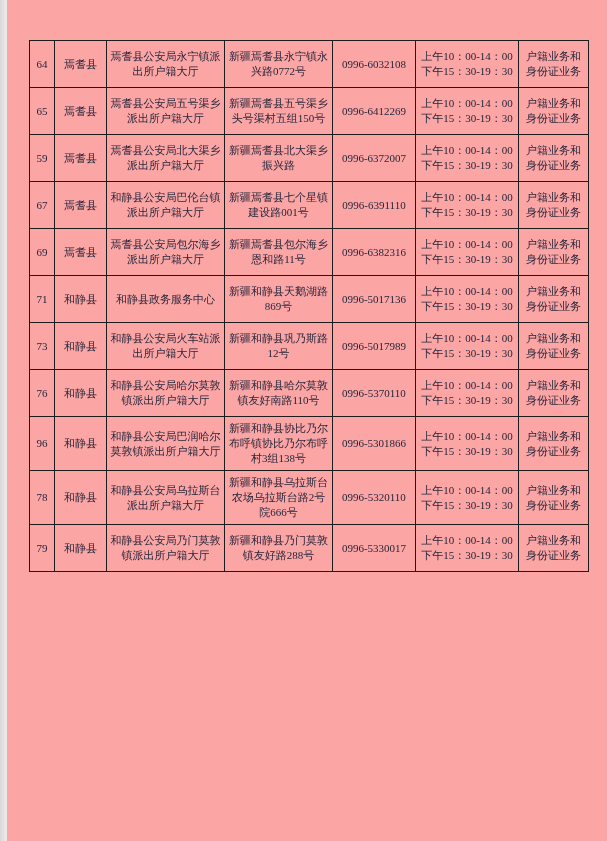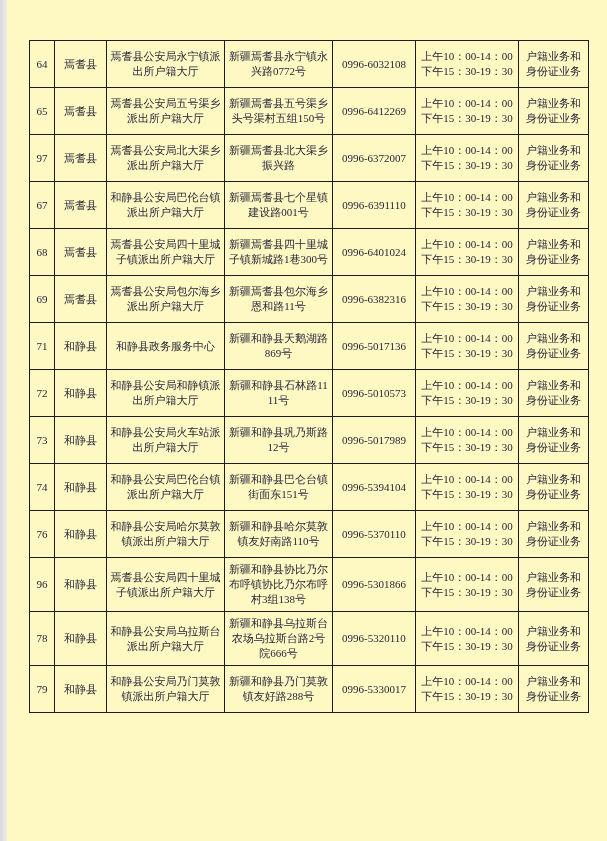--- a/index.html
+++ b/index.html
@@ -4,21 +4,21 @@
 <style>
   html, body {
     margin: 0;
     padding: 0;
     background: #ffffff;
   }
   .page {
     position: relative;
     width: 607px;
     height: 841px;
-    background: #fef9c3;
+    background: #fca5a5;
     overflow: hidden;
     font-family: "Liberation Serif", "DejaVu Serif", serif;
     color: #26263a;
   }
   .scan-edge {
     position: absolute;
     left: 0;
     top: 0;
     width: 7px;
     height: 841px;
@@ -82,21 +82,21 @@
     <td class="col-office">焉耆县公安局五号渠乡派出所户籍大厅</td>
     <td class="col-address">新疆焉耆县五号渠乡头号渠村五组150号</td>
     <td class="col-phone">0996-6412269</td>
     <td class="col-hours">上午10：00-14：00
 下午15：30-19：30</td>
     <td class="col-services">户籍业务和
 身份证业务</td>
   </tr>
 
   <tr>
-    <td class="col-no">97</td>
+    <td class="col-no">59</td>
     <td class="col-county">焉耆县</td>
     <td class="col-office">焉耆县公安局北大渠乡派出所户籍大厅</td>
     <td class="col-address">新疆焉耆县北大渠乡振兴路</td>
     <td class="col-phone">0996-6372007</td>
     <td class="col-hours">上午10：00-14：00
 下午15：30-19：30</td>
     <td class="col-services">户籍业务和
 身份证业务</td>
   </tr>
 
@@ -105,31 +105,20 @@
     <td class="col-county">焉耆县</td>
     <td class="col-office">和静县公安局巴伦台镇派出所户籍大厅</td>
     <td class="col-address">新疆焉耆县七个星镇建设路001号</td>
     <td class="col-phone">0996-6391110</td>
     <td class="col-hours">上午10：00-14：00
 下午15：30-19：30</td>
     <td class="col-services">户籍业务和
 身份证业务</td>
   </tr>
 
-  <tr>
-    <td class="col-no">68</td>
-    <td class="col-county">焉耆县</td>
-    <td class="col-office">焉耆县公安局四十里城子镇派出所户籍大厅</td>
-    <td class="col-address">新疆焉耆县四十里城子镇新城路1巷300号</td>
-    <td class="col-phone">0996-6401024</td>
-    <td class="col-hours">上午10：00-14：00
-下午15：30-19：30</td>
-    <td class="col-services">户籍业务和
-身份证业务</td>
-  </tr>
 
   <tr>
     <td class="col-no">69</td>
     <td class="col-county">焉耆县</td>
     <td class="col-office">焉耆县公安局包尔海乡派出所户籍大厅</td>
     <td class="col-address">新疆焉耆县包尔海乡恩和路11号</td>
     <td class="col-phone">0996-6382316</td>
     <td class="col-hours">上午10：00-14：00
 下午15：30-19：30</td>
     <td class="col-services">户籍业务和
@@ -142,73 +131,51 @@
     <td class="col-county">和静县</td>
     <td class="col-office">和静县政务服务中心</td>
     <td class="col-address">新疆和静县天鹅湖路869号</td>
     <td class="col-phone">0996-5017136</td>
     <td class="col-hours">上午10：00-14：00
 下午15：30-19：30</td>
     <td class="col-services">户籍业务和
 身份证业务</td>
   </tr>
 
-  <tr>
-    <td class="col-no">72</td>
-    <td class="col-county">和静县</td>
-    <td class="col-office">和静县公安局和静镇派出所户籍大厅</td>
-    <td class="col-address">新疆和静县石林路1111号</td>
-    <td class="col-phone">0996-5010573</td>
-    <td class="col-hours">上午10：00-14：00
-下午15：30-19：30</td>
-    <td class="col-services">户籍业务和
-身份证业务</td>
-  </tr>
 
   <tr>
     <td class="col-no">73</td>
     <td class="col-county">和静县</td>
     <td class="col-office">和静县公安局火车站派出所户籍大厅</td>
     <td class="col-address">新疆和静县巩乃斯路12号</td>
     <td class="col-phone">0996-5017989</td>
     <td class="col-hours">上午10：00-14：00
 下午15：30-19：30</td>
     <td class="col-services">户籍业务和
 身份证业务</td>
   </tr>
 
-  <tr>
-    <td class="col-no">74</td>
-    <td class="col-county">和静县</td>
-    <td class="col-office">和静县公安局巴伦台镇派出所户籍大厅</td>
-    <td class="col-address">新疆和静县巴仑台镇街面东151号</td>
-    <td class="col-phone">0996-5394104</td>
-    <td class="col-hours">上午10：00-14：00
-下午15：30-19：30</td>
-    <td class="col-services">户籍业务和
-身份证业务</td>
-  </tr>
 
 
   <tr>
     <td class="col-no">76</td>
     <td class="col-county">和静县</td>
     <td class="col-office">和静县公安局哈尔莫敦镇派出所户籍大厅</td>
     <td class="col-address">新疆和静县哈尔莫敦镇友好南路110号</td>
     <td class="col-phone">0996-5370110</td>
     <td class="col-hours">上午10：00-14：00
 下午15：30-19：30</td>
     <td class="col-services">户籍业务和
 身份证业务</td>
   </tr>
 
   <tr>
     <td class="col-no">96</td>
     <td class="col-county">和静县</td>
-    <td class="col-office">焉耆县公安局四十里城子镇派出所户籍大厅</td>
+    <td class="col-office">和静县公安局巴润哈尔莫敦镇派出所户籍大厅</td>
     <td class="col-address">新疆和静县协比乃尔布呼镇协比乃尔布呼村3组138号</td>
     <td class="col-phone">0996-5301866</td>
     <td class="col-hours">上午10：00-14：00
 下午15：30-19：30</td>
     <td class="col-services">户籍业务和
 身份证业务</td>
   </tr>
 
   <tr>
     <td class="col-no">78</td>

